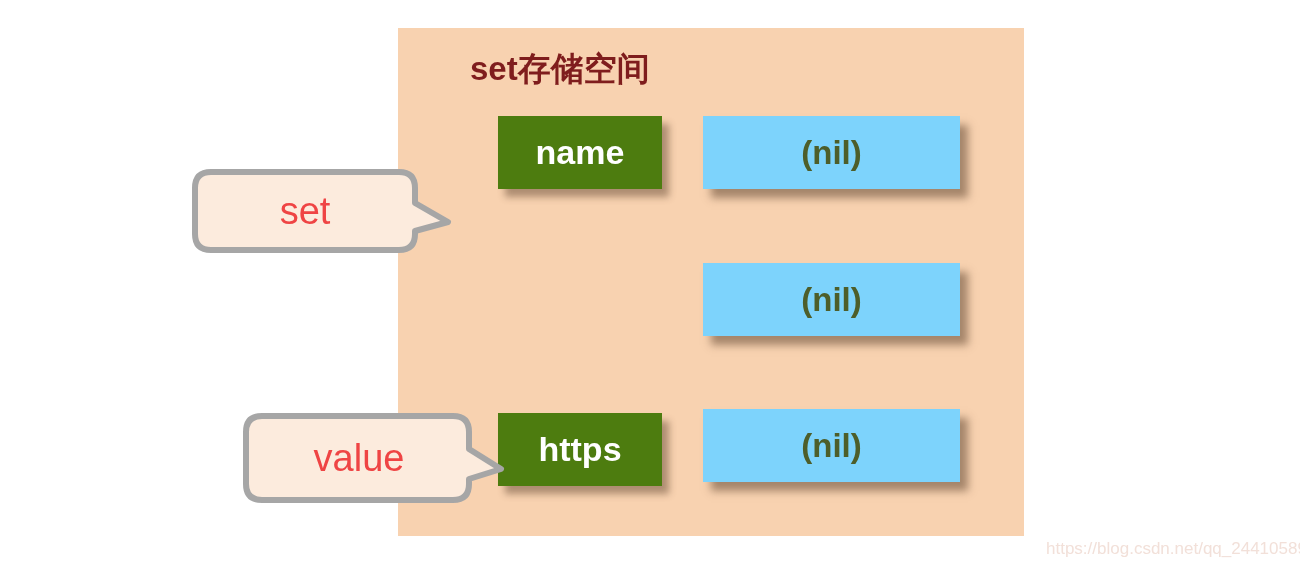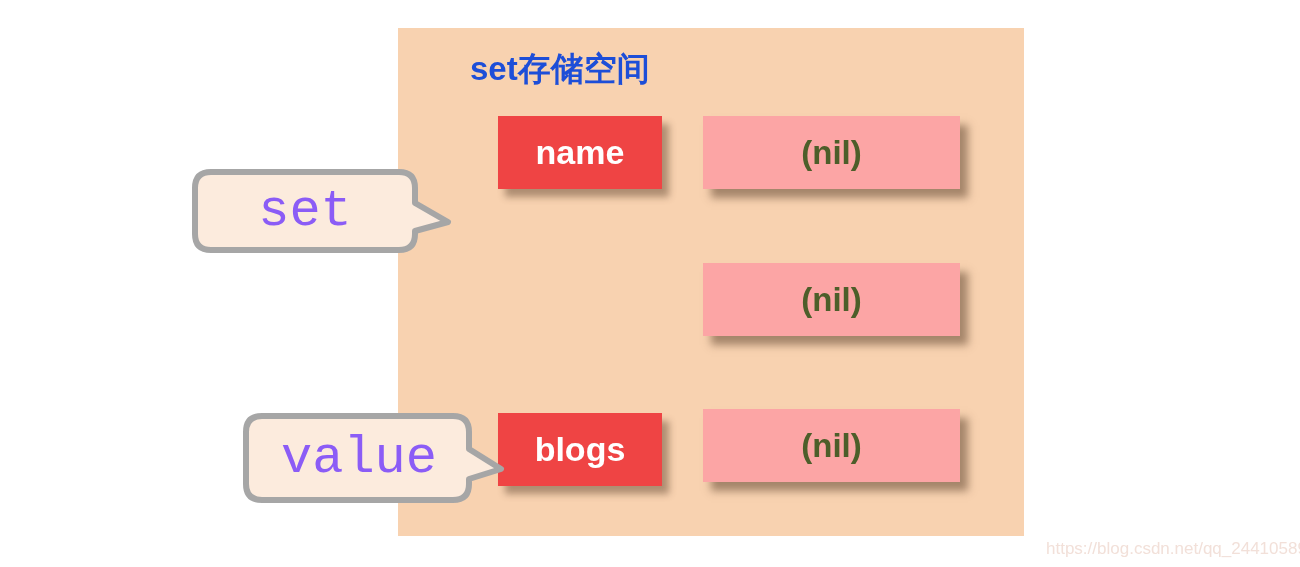--- a/index.html
+++ b/index.html
@@ -23,43 +23,43 @@
     height: 508px;
     background: #F8D2B0;
   }
   .panel-title {
     position: absolute;
     left: 72px;
     top: 22px;
     font-size: 33px;
     line-height: 1.15;
     font-weight: 700;
-    color: #1d4ed8;
+    color: #7f1d1d;
     white-space: nowrap;
   }
   .key-box {
     position: absolute;
     left: 100px;
     width: 164px;
     height: 73px;
-    background: #ef4444;
+    background: #4d7c0f;
     box-shadow: 7px 8px 7px rgba(84, 58, 37, 0.45);
     display: flex;
     align-items: center;
     justify-content: center;
     color: #ffffff;
     font-size: 34px;
     font-weight: 700;
   }
   .value-box {
     position: absolute;
     left: 305px;
     width: 257px;
     height: 73px;
-    background: #fca5a5;
+    background: #7dd3fc;
     box-shadow: 8px 9px 8px rgba(84, 58, 37, 0.5);
     display: flex;
     align-items: center;
     justify-content: center;
     color: #4D5E2A;
     font-size: 33px;
     font-weight: 700;
   }
   .key-row1 { top: 88px; }
   .val-row1 { top: 88px; }
@@ -78,25 +78,24 @@
     display: block;
   }
   .callout-label {
     position: absolute;
     left: 0;
     top: 0;
     height: 100%;
     display: flex;
     align-items: center;
     justify-content: center;
-    font-size: 52px;
+    font-size: 38px;
     font-weight: 400;
-    color: #8b5cf6;
+    color: #ef4444;
     letter-spacing: 0px;
-    font-family: Liberation Mono, monospace;
   }
   .callout-set { left: 192px; top: 169px; width: 260px; height: 84px; }
   .callout-set .callout-label { width: 226px; }
   .callout-value { left: 243px; top: 413px; width: 264px; height: 90px; }
   .callout-value .callout-label { width: 232px; }
 
   .watermark {
     position: absolute;
     left: 1046px;
     top: 539px;
@@ -111,21 +110,21 @@
 <div class="canvas">
 
   <div class="panel">
     <div class="panel-title">set存储空间</div>
 
     <div class="key-box key-row1">name</div>
     <div class="value-box val-row1">(nil)</div>
 
     <div class="value-box val-row2">(nil)</div>
 
-    <div class="key-box key-row3">blogs</div>
+    <div class="key-box key-row3">https</div>
     <div class="value-box val-row3">(nil)</div>
   </div>
 
   <div class="callout callout-set">
     <svg width="260" height="84" viewBox="0 0 260 84">
       <path d="M19 3 H207 Q223 3 223 19 V34 L256 53 L223 62 V65 Q223 81 207 81 H19 Q3 81 3 65 V19 Q3 3 19 3 Z" fill="#FCEBDD" stroke="#A6A6A6" stroke-width="6" stroke-linejoin="round"></path>
     </svg>
     <div class="callout-label">set</div>
   </div>
 

